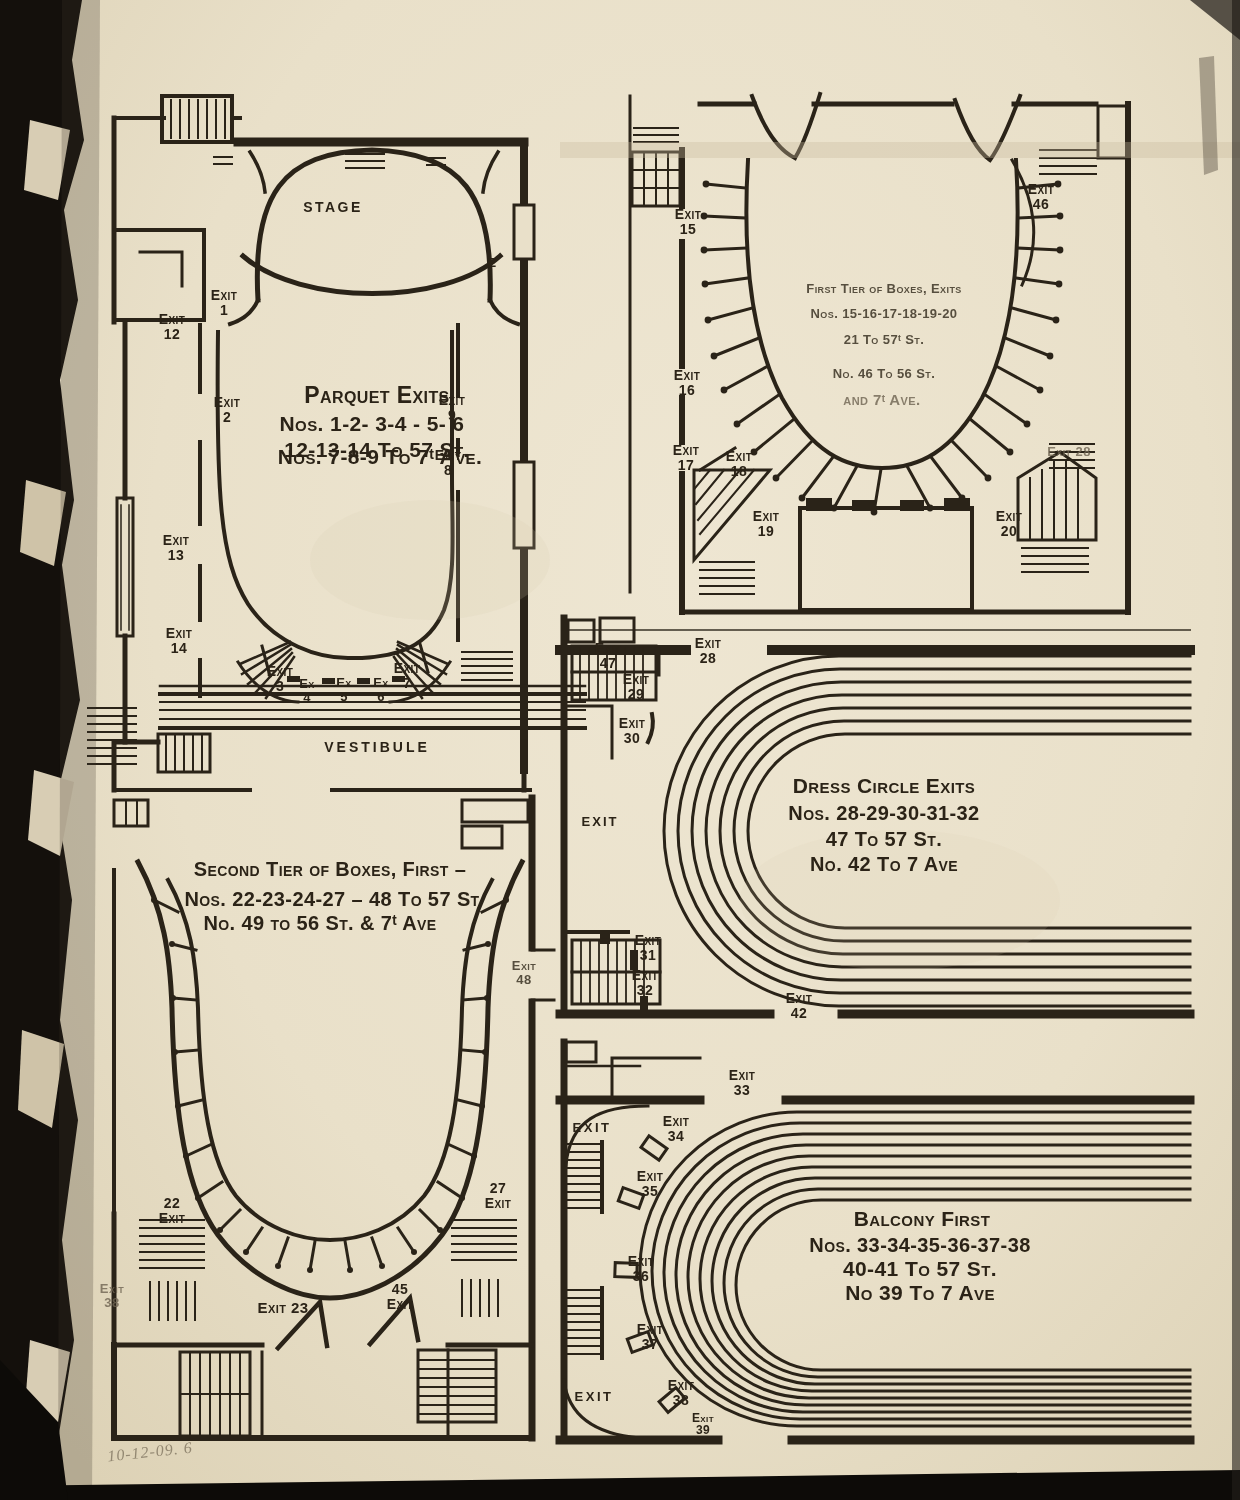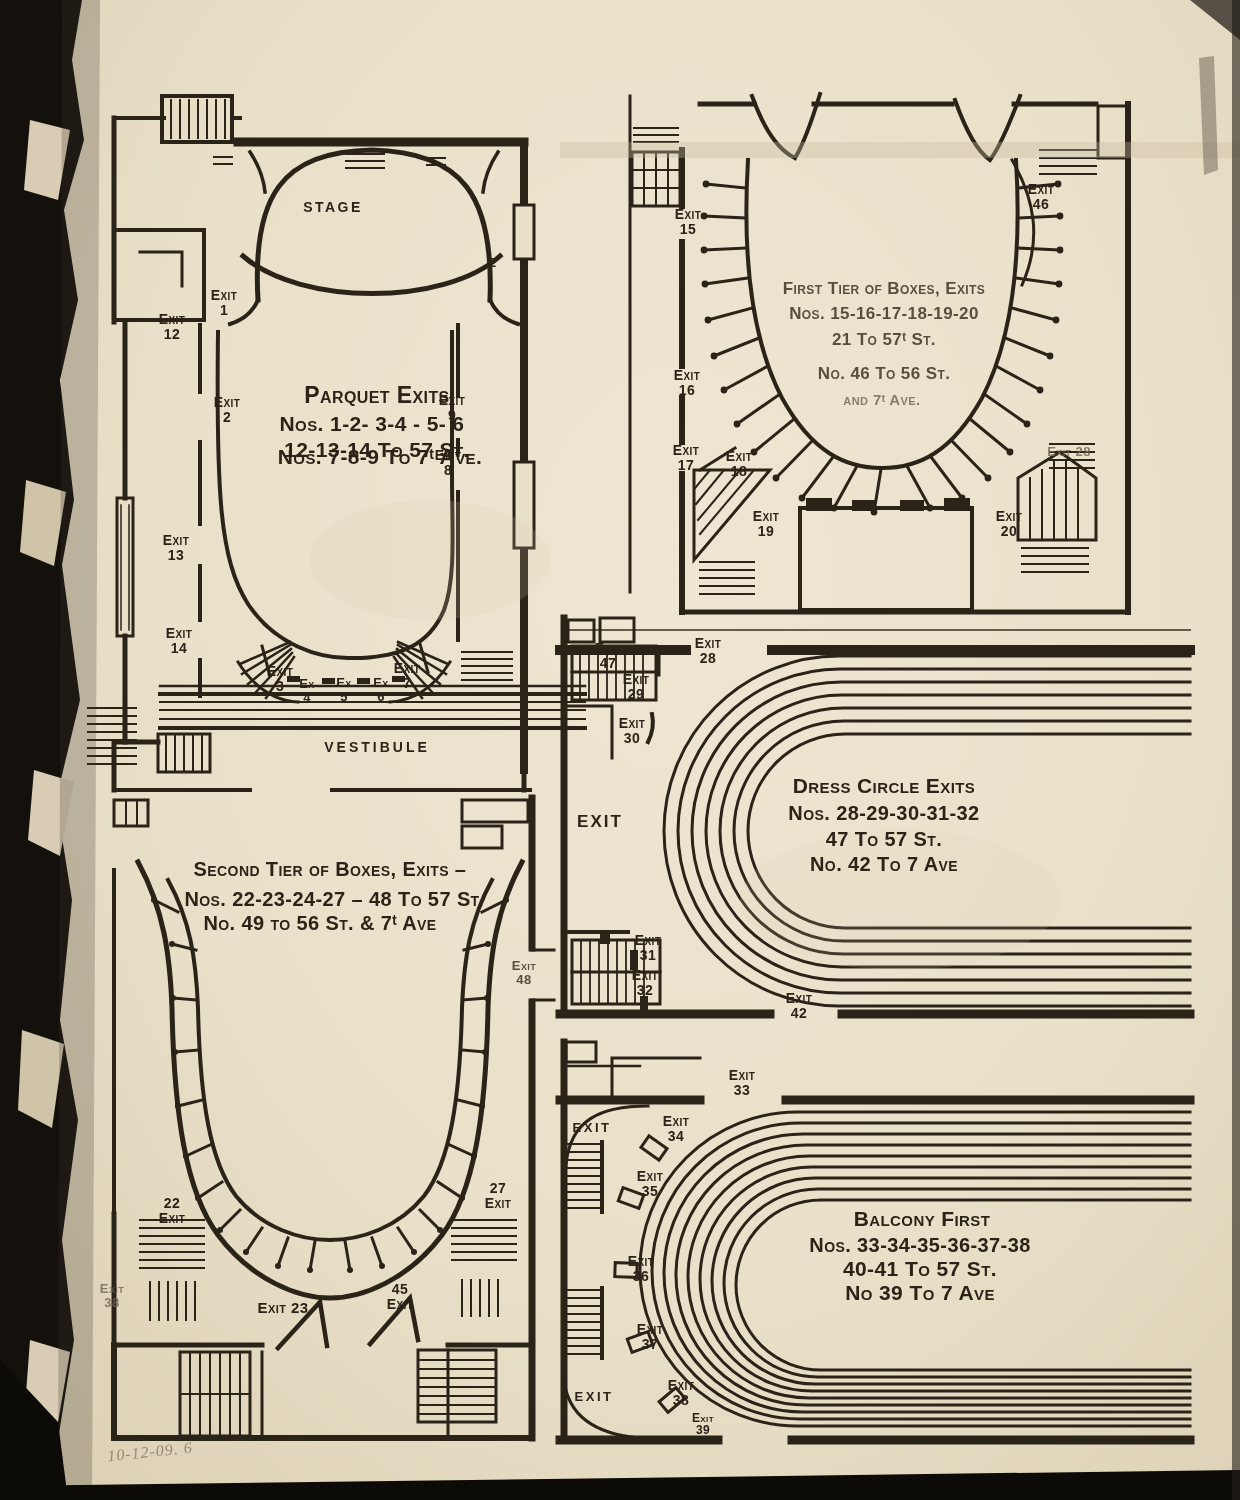--- a/index.html
+++ b/index.html
@@ -5,21 +5,21 @@
   html,body{margin:0;padding:0;background:#0d0b08;}
   .stage-wrap{position:relative;width:1240px;height:1500px;overflow:hidden;
     font-family:"Liberation Sans","DejaVu Sans",sans-serif;}
   .page{position:absolute;inset:0;
     background:radial-gradient(ellipse at 55% 38%, #eee6d2 0%, #e9e0c9 55%, #ddd2b6 92%);}
   svg{position:absolute;left:0;top:0;}
   .lbl{position:absolute;transform:translate(-50%,-50%);
     font-weight:700;color:#2b2317;white-space:pre-line;text-align:center;
     line-height:1.04;font-variant:small-caps;letter-spacing:.4px;}
   .s12{font-size:12px}.s13{font-size:13px}.s14{font-size:14px}.s15{font-size:15px}
-  .s17{font-size:17px}.s19{font-size:21px}.s20{font-size:20px}.s21{font-size:21px}
+  .s17{font-size:13px}.s19{font-size:21px}.s20{font-size:20px}.s21{font-size:21px}
   .s23{font-size:23px}
   .caps{font-variant:normal;letter-spacing:2.5px;}
   .faint{color:#6f6452;opacity:.8;}
   .smudge{color:#3d3526;opacity:.85;}
   .caption{position:absolute;transform:translate(-50%,-50%);
     font-family:"Liberation Serif","DejaVu Serif",serif;font-weight:700;
     font-size:27px;letter-spacing:6px;word-spacing:14px;color:#332c21;white-space:nowrap;}
   .hand{position:absolute;transform:translate(-50%,-50%) rotate(-6deg);
     font-family:"Liberation Serif","DejaVu Serif",serif;font-style:italic;
     font-size:16px;color:#938872;letter-spacing:1px;white-space:nowrap;font-weight:400;}
@@ -375,21 +375,21 @@
   <div class="lbl s14" style="left:632px;top:731px">Exit
 30</div>
   <div class="lbl caps s16 s17" style="left:600px;top:822px;letter-spacing:2px">EXIT</div>
   <div class="lbl s14" style="left:648px;top:948px">Exit
 31</div>
   <div class="lbl s14" style="left:645px;top:983px">Exit
 32</div>
   <div class="lbl s14" style="left:799px;top:1006px">Exit
 42</div>
 
-  <div class="lbl s20" style="left:330px;top:869px">Second Tier of Boxes, Exits –</div>
+  <div class="lbl s20" style="left:330px;top:869px">Second Tier of Boxes, First –</div>
   <div class="lbl s20" style="left:332px;top:899px">Nos. 22-23-24-27 – 48 To 57 St</div>
   <div class="lbl s20" style="left:320px;top:923px">No.   49 to 56 St. &amp; 7ᵗ Ave</div>
   <div class="lbl s14" style="left:172px;top:1211px">22
 Exit</div>
   <div class="lbl s14" style="left:498px;top:1196px">27
 Exit</div>
   <div class="lbl s15" style="left:283px;top:1308px">Exit 23</div>
   <div class="lbl s14" style="left:400px;top:1297px">45
 Exit</div>
   <div class="lbl s13 faint" style="left:112px;top:1296px">Exit

